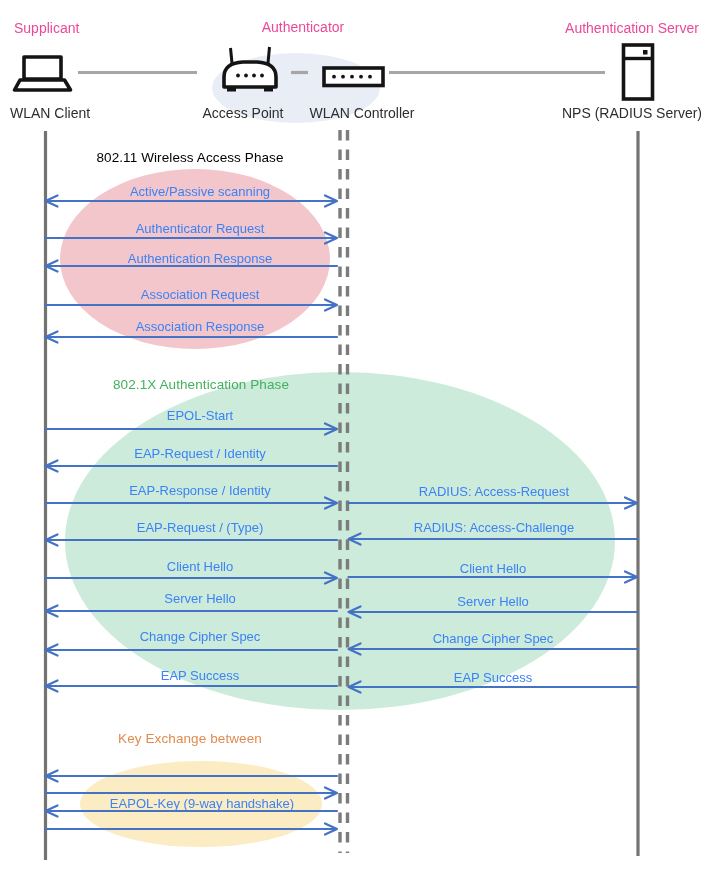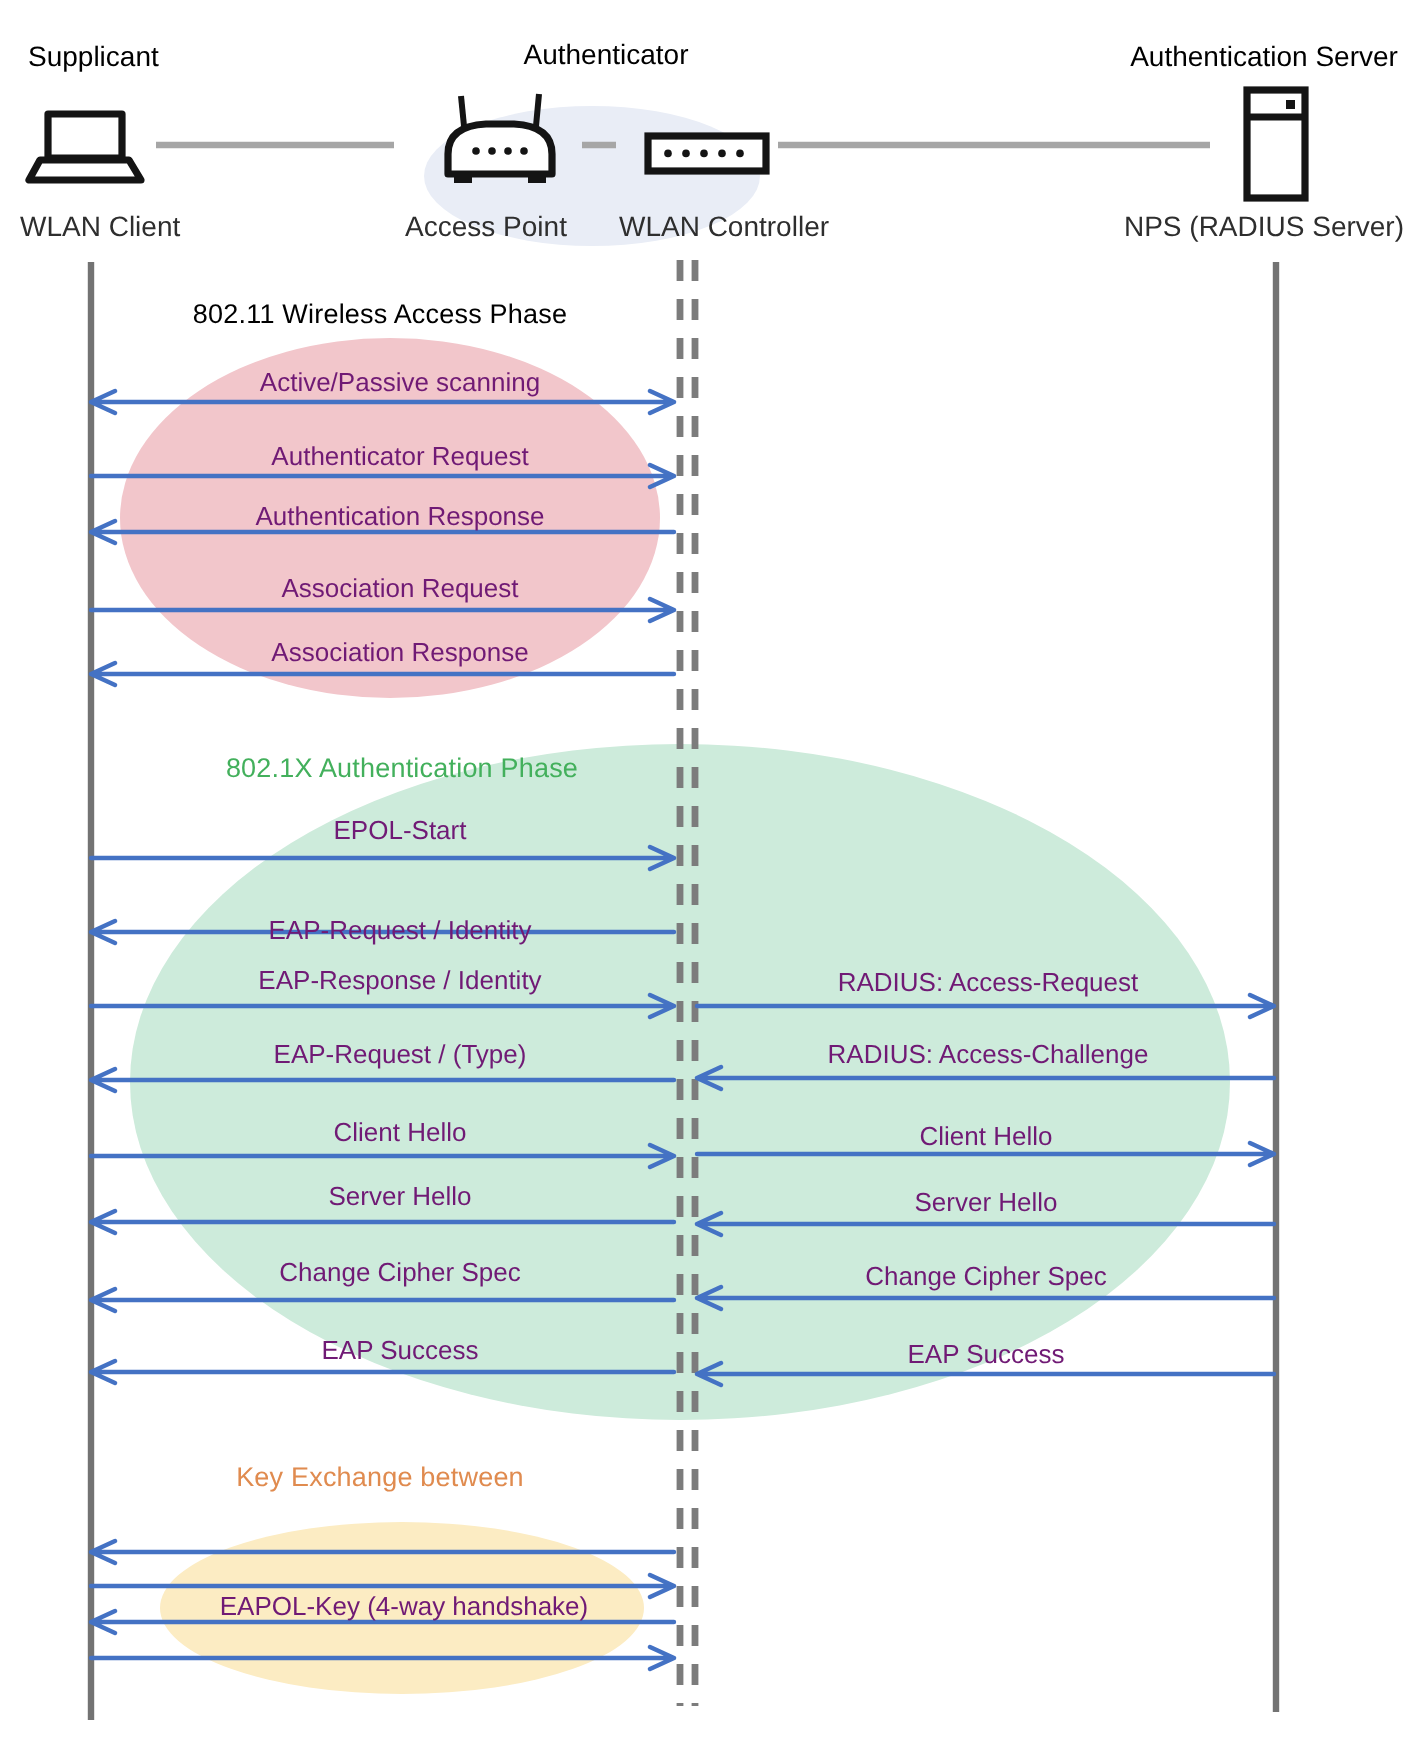--- a/index.html
+++ b/index.html
@@ -1,23 +1,23 @@
 <!DOCTYPE html>
 <html><head>
 <meta charset="utf-8">
 <style>
   html,body{margin:0;padding:0;background:#fff;}
   .stage{
     position:relative;width:713px;height:875px;background:#ffffff;
     font-family:"Liberation Sans",sans-serif;overflow:hidden;
   }
   .art{position:absolute;left:0;top:0;}
-  .txt{position:absolute;white-space:nowrap;color:#701a75;font-size:13px;line-height:15px;}
+  .txt{position:absolute;white-space:nowrap;color:#3b82f6;font-size:13px;line-height:15px;}
   .ctr{transform:translate(-50%,-50%);}
-  .role{position:absolute;white-space:nowrap;font-size:14px;color:#000000;}
+  .role{position:absolute;white-space:nowrap;font-size:14px;color:#ec4899;}
   .dev{position:absolute;white-space:nowrap;font-size:14px;color:#2e2e2e;}
   .ctrx{transform:translateX(-50%);}
   .phase-title{font-size:13.5px;letter-spacing:.1px;}
   .p1{color:#b13a3e;}
   .p2{color:#43b05c;}
   .p3{color:#e08b4f;text-align:center;line-height:20px;}
 </style>
 </head>
 <body>
 
@@ -114,30 +114,30 @@
   <div class="dev ctrx" style="left:243px;top:105px;">Access Point</div>
   <div class="dev ctrx" style="left:362px;top:105px;">WLAN Controller</div>
   <div class="dev ctrx" style="left:632px;top:105px;">NPS (RADIUS Server)</div>
 
   <div class="txt ctr phase-title p1" style="left: 190px; top: 157px; color: #000000;">802.11 Wireless Access Phase</div>
   <div class="txt ctr phase-title p2" style="left: 201px; top: 384px; color: rgb(67, 176, 92);">802.1X Authentication Phase</div>
   <div class="txt ctr phase-title p3" style="left: 190px; top: 739px; color: rgb(224, 139, 79);">
     <div>Key Exchange between</div>
   </div>
 
-  <div class="txt ctr" style="left:202px;top:803px;">EAPOL-Key (4-way handshake)</div>
+  <div class="txt ctr" style="left:202px;top:803px;">EAPOL-Key (9-way handshake)</div>
 
   <div id="msg-labels">
       <div class="txt ctr" style="left: 200px; top: 191px;">Active/Passive scanning</div>
       <div class="txt ctr" style="left: 200px; top: 228px;">Authenticator Request</div>
       <div class="txt ctr" style="left: 200px; top: 258px;">Authentication Response</div>
       <div class="txt ctr" style="left: 200px; top: 294px;">Association Request</div>
       <div class="txt ctr" style="left: 200px; top: 326px; text-align: right;">Association Response</div>
       <div class="txt ctr" style="left: 200px; top: 415px;">EPOL-Start</div>
-      <div class="txt ctr" style="left: 200px; top: 465px;">EAP-Request / Identity</div>
+      <div class="txt ctr" style="left: 200px; top: 453px;">EAP-Request / Identity</div>
       <div class="txt ctr" style="left: 200px; top: 490px;">EAP-Response / Identity</div>
       <div class="txt ctr" style="left: 494px; top: 491px;">RADIUS: Access-Request</div>
       <div class="txt ctr" style="left: 200px; top: 527px;">EAP-Request / (Type)</div>
       <div class="txt ctr" style="left: 494px; top: 527px;">RADIUS: Access-Challenge</div>
       <div class="txt ctr" style="left: 200px; top: 566px;">Client Hello</div>
       <div class="txt ctr" style="left: 493px; top: 568px;">Client Hello</div>
       <div class="txt ctr" style="left: 200px; top: 598px;">Server Hello</div>
       <div class="txt ctr" style="left: 493px; top: 601px;">Server Hello</div>
       <div class="txt ctr" style="left: 200px; top: 636px;">Change Cipher Spec</div>
       <div class="txt ctr" style="left: 493px; top: 638px;">Change Cipher Spec</div>

